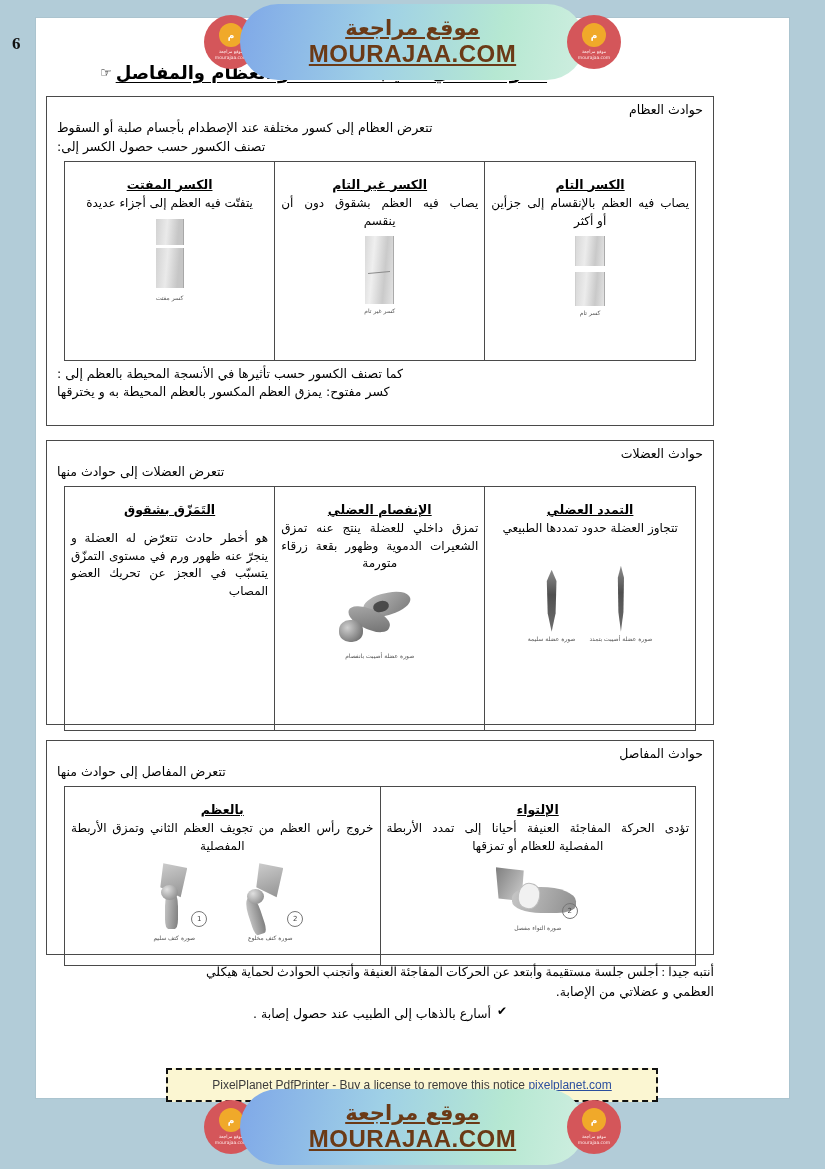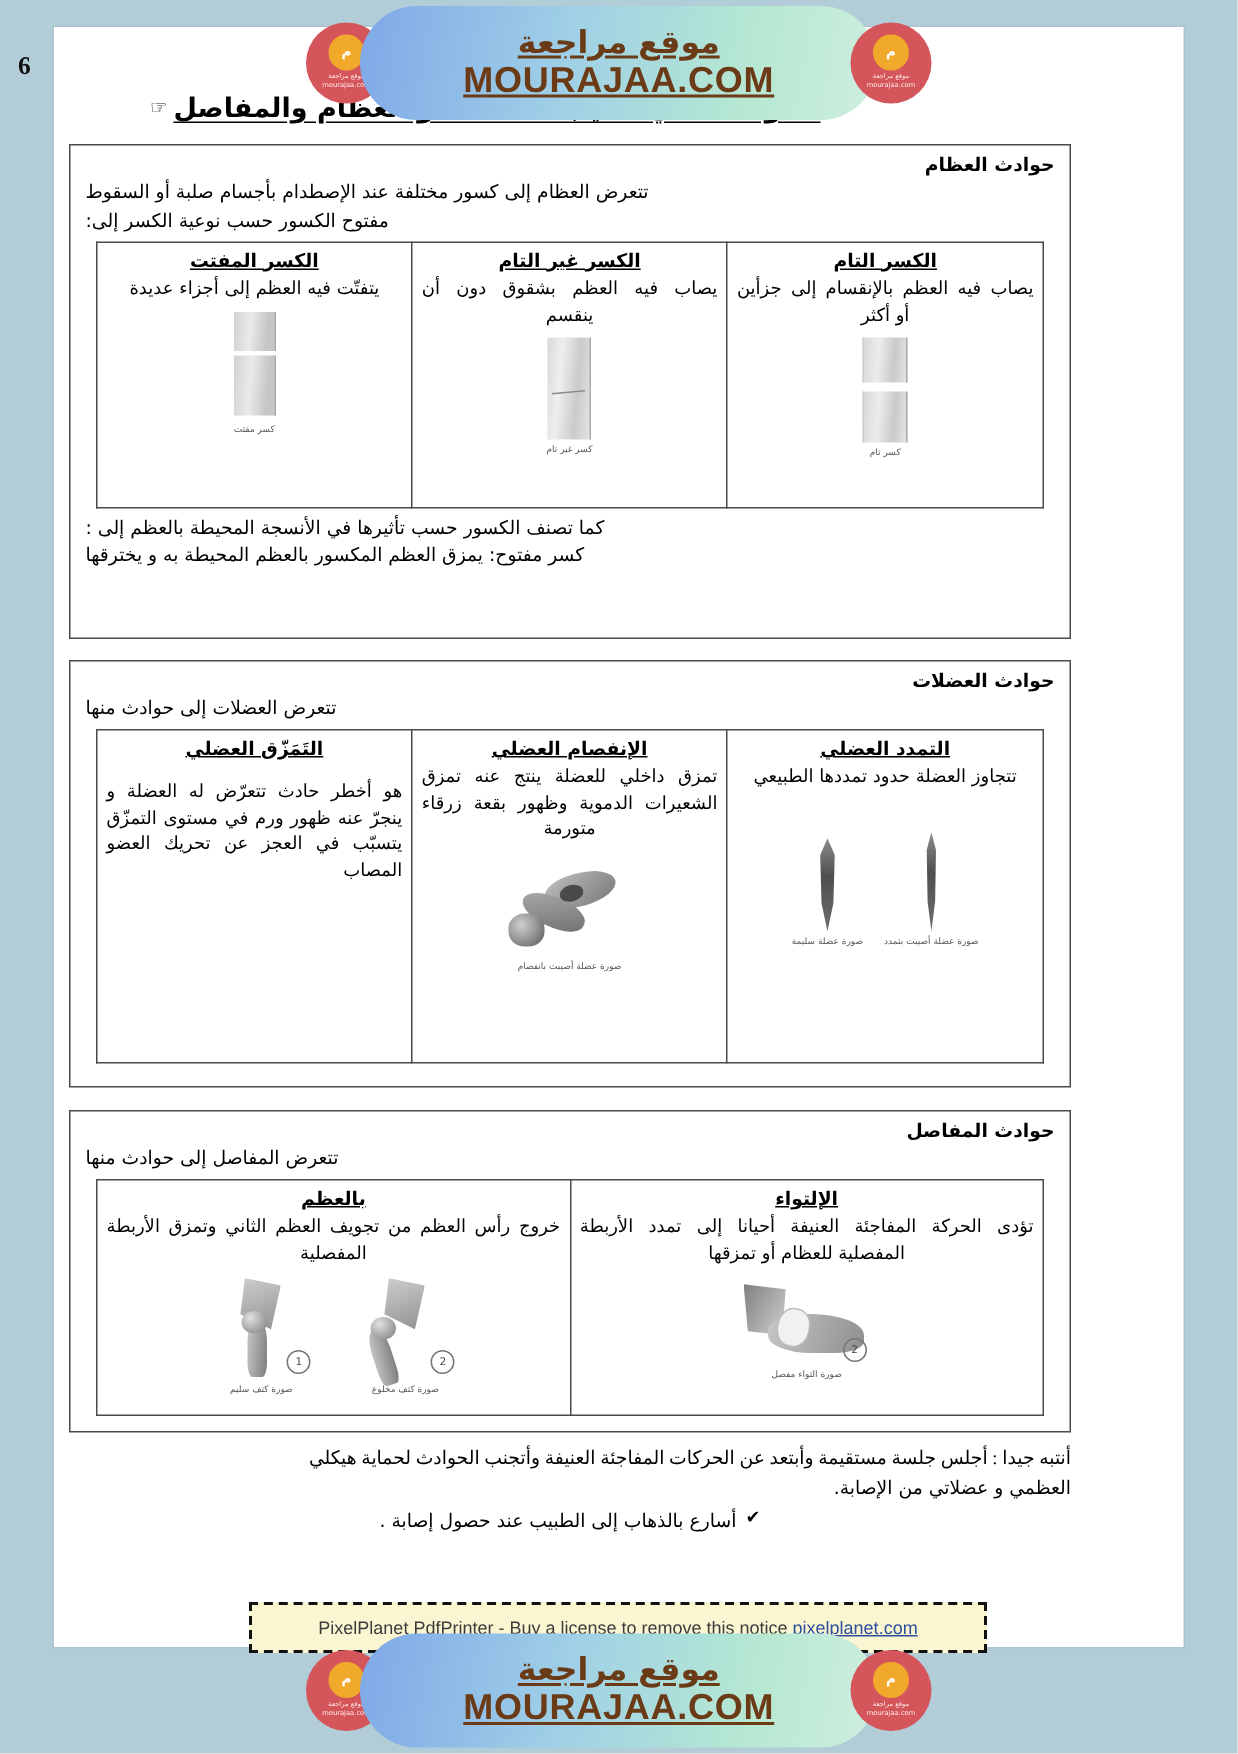--- a/index.html
+++ b/index.html
@@ -157,21 +157,21 @@
   #sec-joints  { top: 740px; height: 215px; }
 
   .sec-head {
     padding: 4px 10px 0 10px;
     direction: rtl;
     text-align: right;
   }
   .sec-title {
     font-family: "DejaVu Sans", sans-serif;
     font-size: 12.5px;
-    font-weight: bold;
+    font-weight: normal;
     color: #000;
     line-height: 1.45;
   }
   .sec-line {
     font-family: "DejaVu Sans", sans-serif;
     font-size: 12.5px;
     color: #000;
     line-height: 1.5;
     text-align: left;
     direction: rtl;
@@ -181,21 +181,21 @@
   .tbl {
     border-collapse: collapse;
     width: 632px;
     margin: 4px auto 0 auto;
     direction: rtl;
     table-layout: fixed;
   }
   .tbl td {
     border: 1px solid #4a4a4a;
     vertical-align: top;
-    padding: 3px 6px;
+    padding: 14px 6px;
     direction: rtl;
   }
   .col-head {
     font-family: "DejaVu Sans", sans-serif;
     font-size: 12.5px;
     font-weight: bold;
     text-align: center;
     text-decoration: underline;
     color: #000;
     margin-bottom: 2px;
@@ -487,21 +487,21 @@
 
 <div id="doc-title-row">
   <span id="doc-title">الحوادث التي تصيب العضلات و العظام والمفاصل</span>
   <span class="title-mark">☜</span>
 </div>
 
 <div class="section" id="sec-bones">
   <div class="sec-head">
     <div class="sec-title">حوادث العظام</div>
     <div class="sec-line">تتعرض العظام إلى كسور مختلفة عند الإصطدام بأجسام صلبة أو السقوط</div>
-    <div class="sec-line">مفتوح الكسور حسب نوعية الكسر إلى:</div>
+    <div class="sec-line">تصنف الكسور حسب حصول الكسر إلى:</div>
   </div>
 
   <table class="tbl">
     <tbody>
         <tr>
       <td style="width:33.4%; height:170px;">
         <div class="col-head">الكسر التام</div>
         <div class="col-body">يصاب فيه العظم بالإنقسام إلى جزأين أو أكثر</div>
         <div class="fig-box">
           <div class="bone-frac">
@@ -572,21 +572,21 @@
           <div class="arm-fig">
             <div class="upper"></div>
             <div class="lower"></div>
             <div class="fist"></div>
             <div class="bruise"></div>
           </div>
           <div class="fig-cap">صورة عضلة أصيبت بانفصام</div>
         </div>
       </td>
       <td style="width:33.3%;">
-        <div class="col-head">التَمَزّق العضلي</div>
+        <div class="col-head">التَمَزّق بشقوق</div>
         <div class="col-body just" style="margin-top:12px;">هو أخطر حادث تتعرّض له العضلة و ينجرّ عنه ظهور ورم في مستوى التمزّق يتسبّب في العجز عن تحريك العضو المصاب</div>
       </td>
     </tr>
   </tbody>
     </table>
 </div>
 
 <div class="section" id="sec-joints">
   <div class="sec-head">
     <div class="sec-title">حوادث المفاصل</div>

